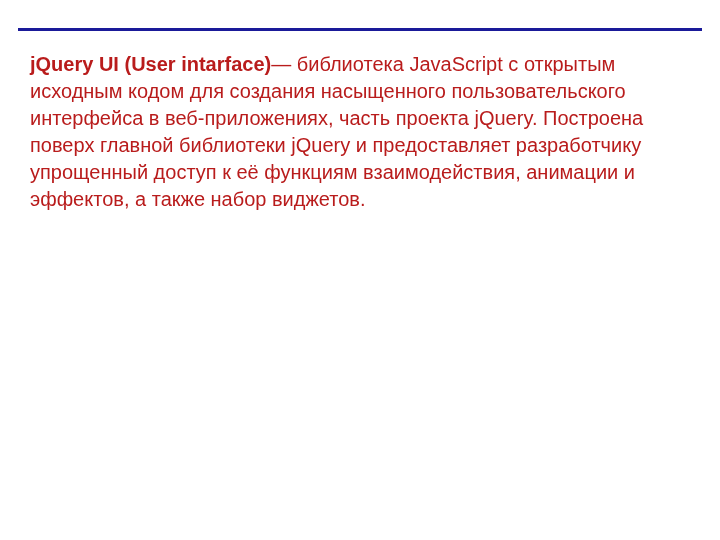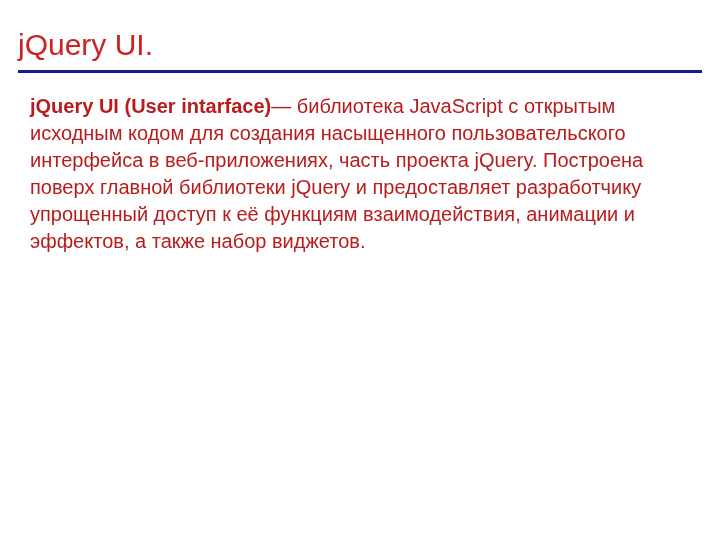--- a/index.html
+++ b/index.html
@@ -40,18 +40,17 @@
       font-weight: 400;
     }
     .lead {
       font-weight: 700;
     }
   </style>
 </head>
 <body>
 
 <div class="slide">
-  <h1 class="title">jQuery UI.</h1>
   <hr class="divider">
   <p class="body-text">
     <span class="lead">jQuery UI (User intarface)</span><span>— библиотека JavaScript с открытым исходным кодом для создания насыщенного пользовательского интерфейса в веб-приложениях, часть проекта jQuery. Построена поверх главной библиотеки jQuery и предоставляет разработчику упрощенный доступ к её функциям взаимодействия, анимации и эффектов, а также набор виджетов.</span>
   </p>
 </div>
 
 </body></html>

